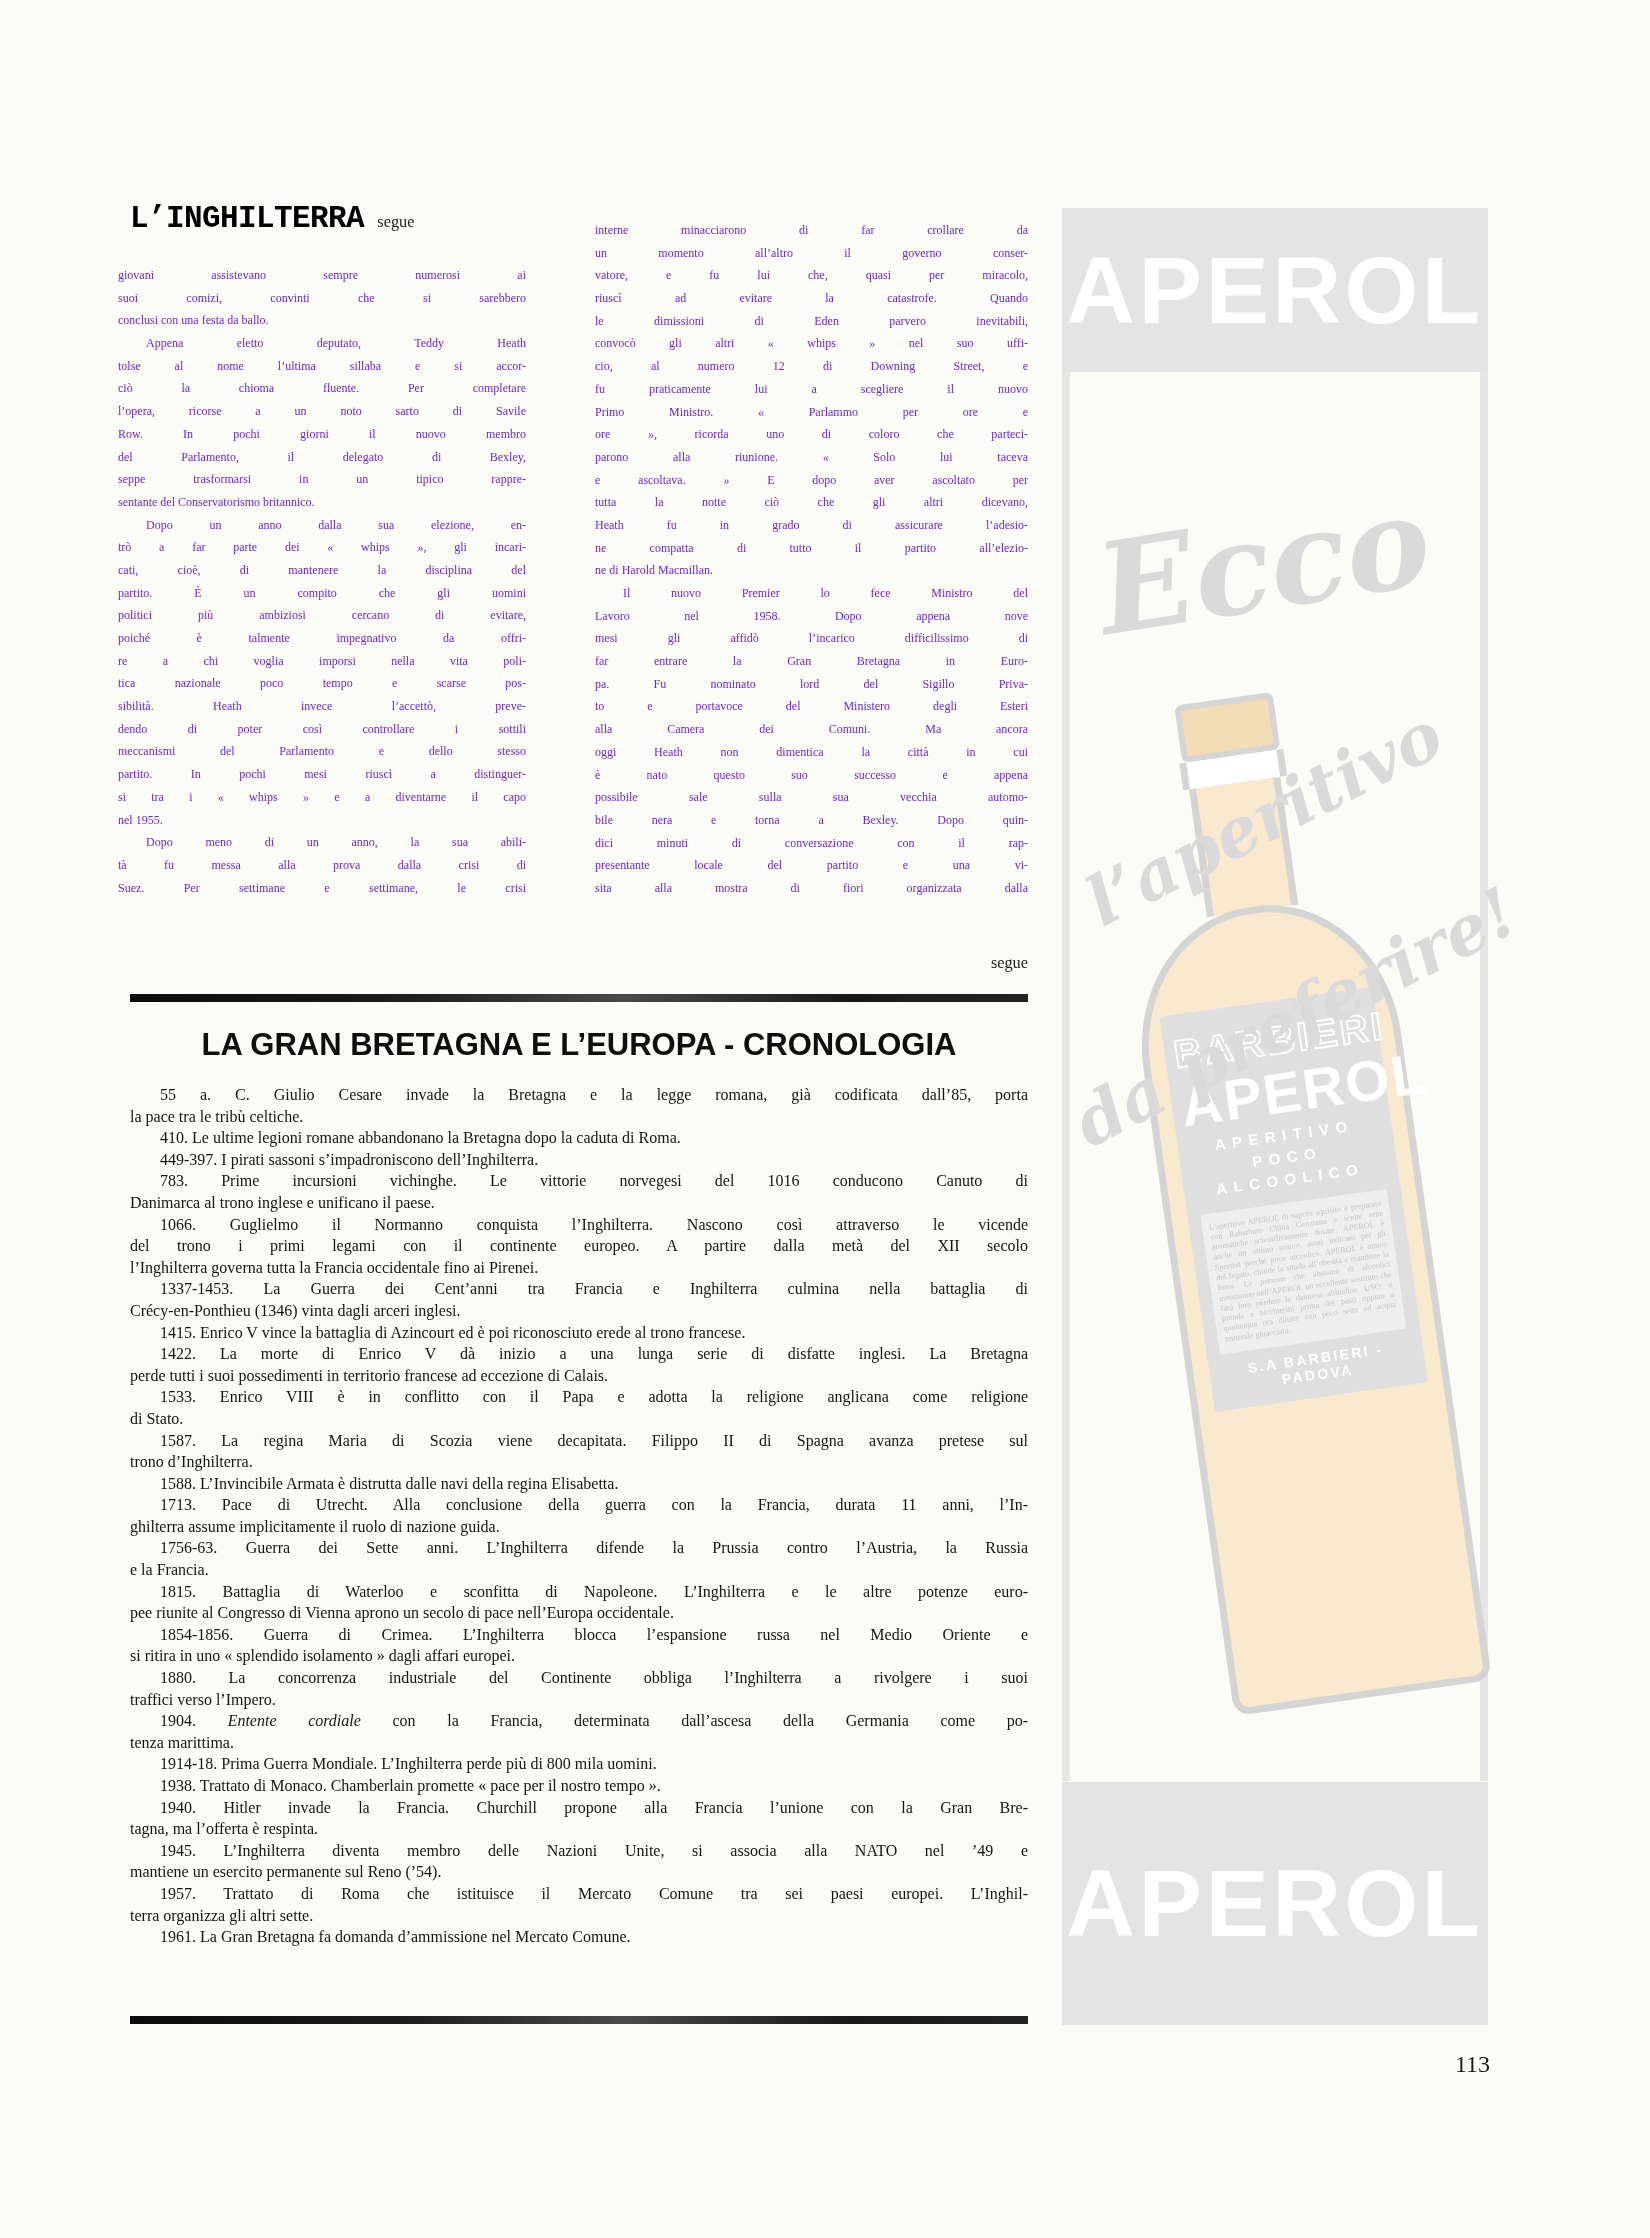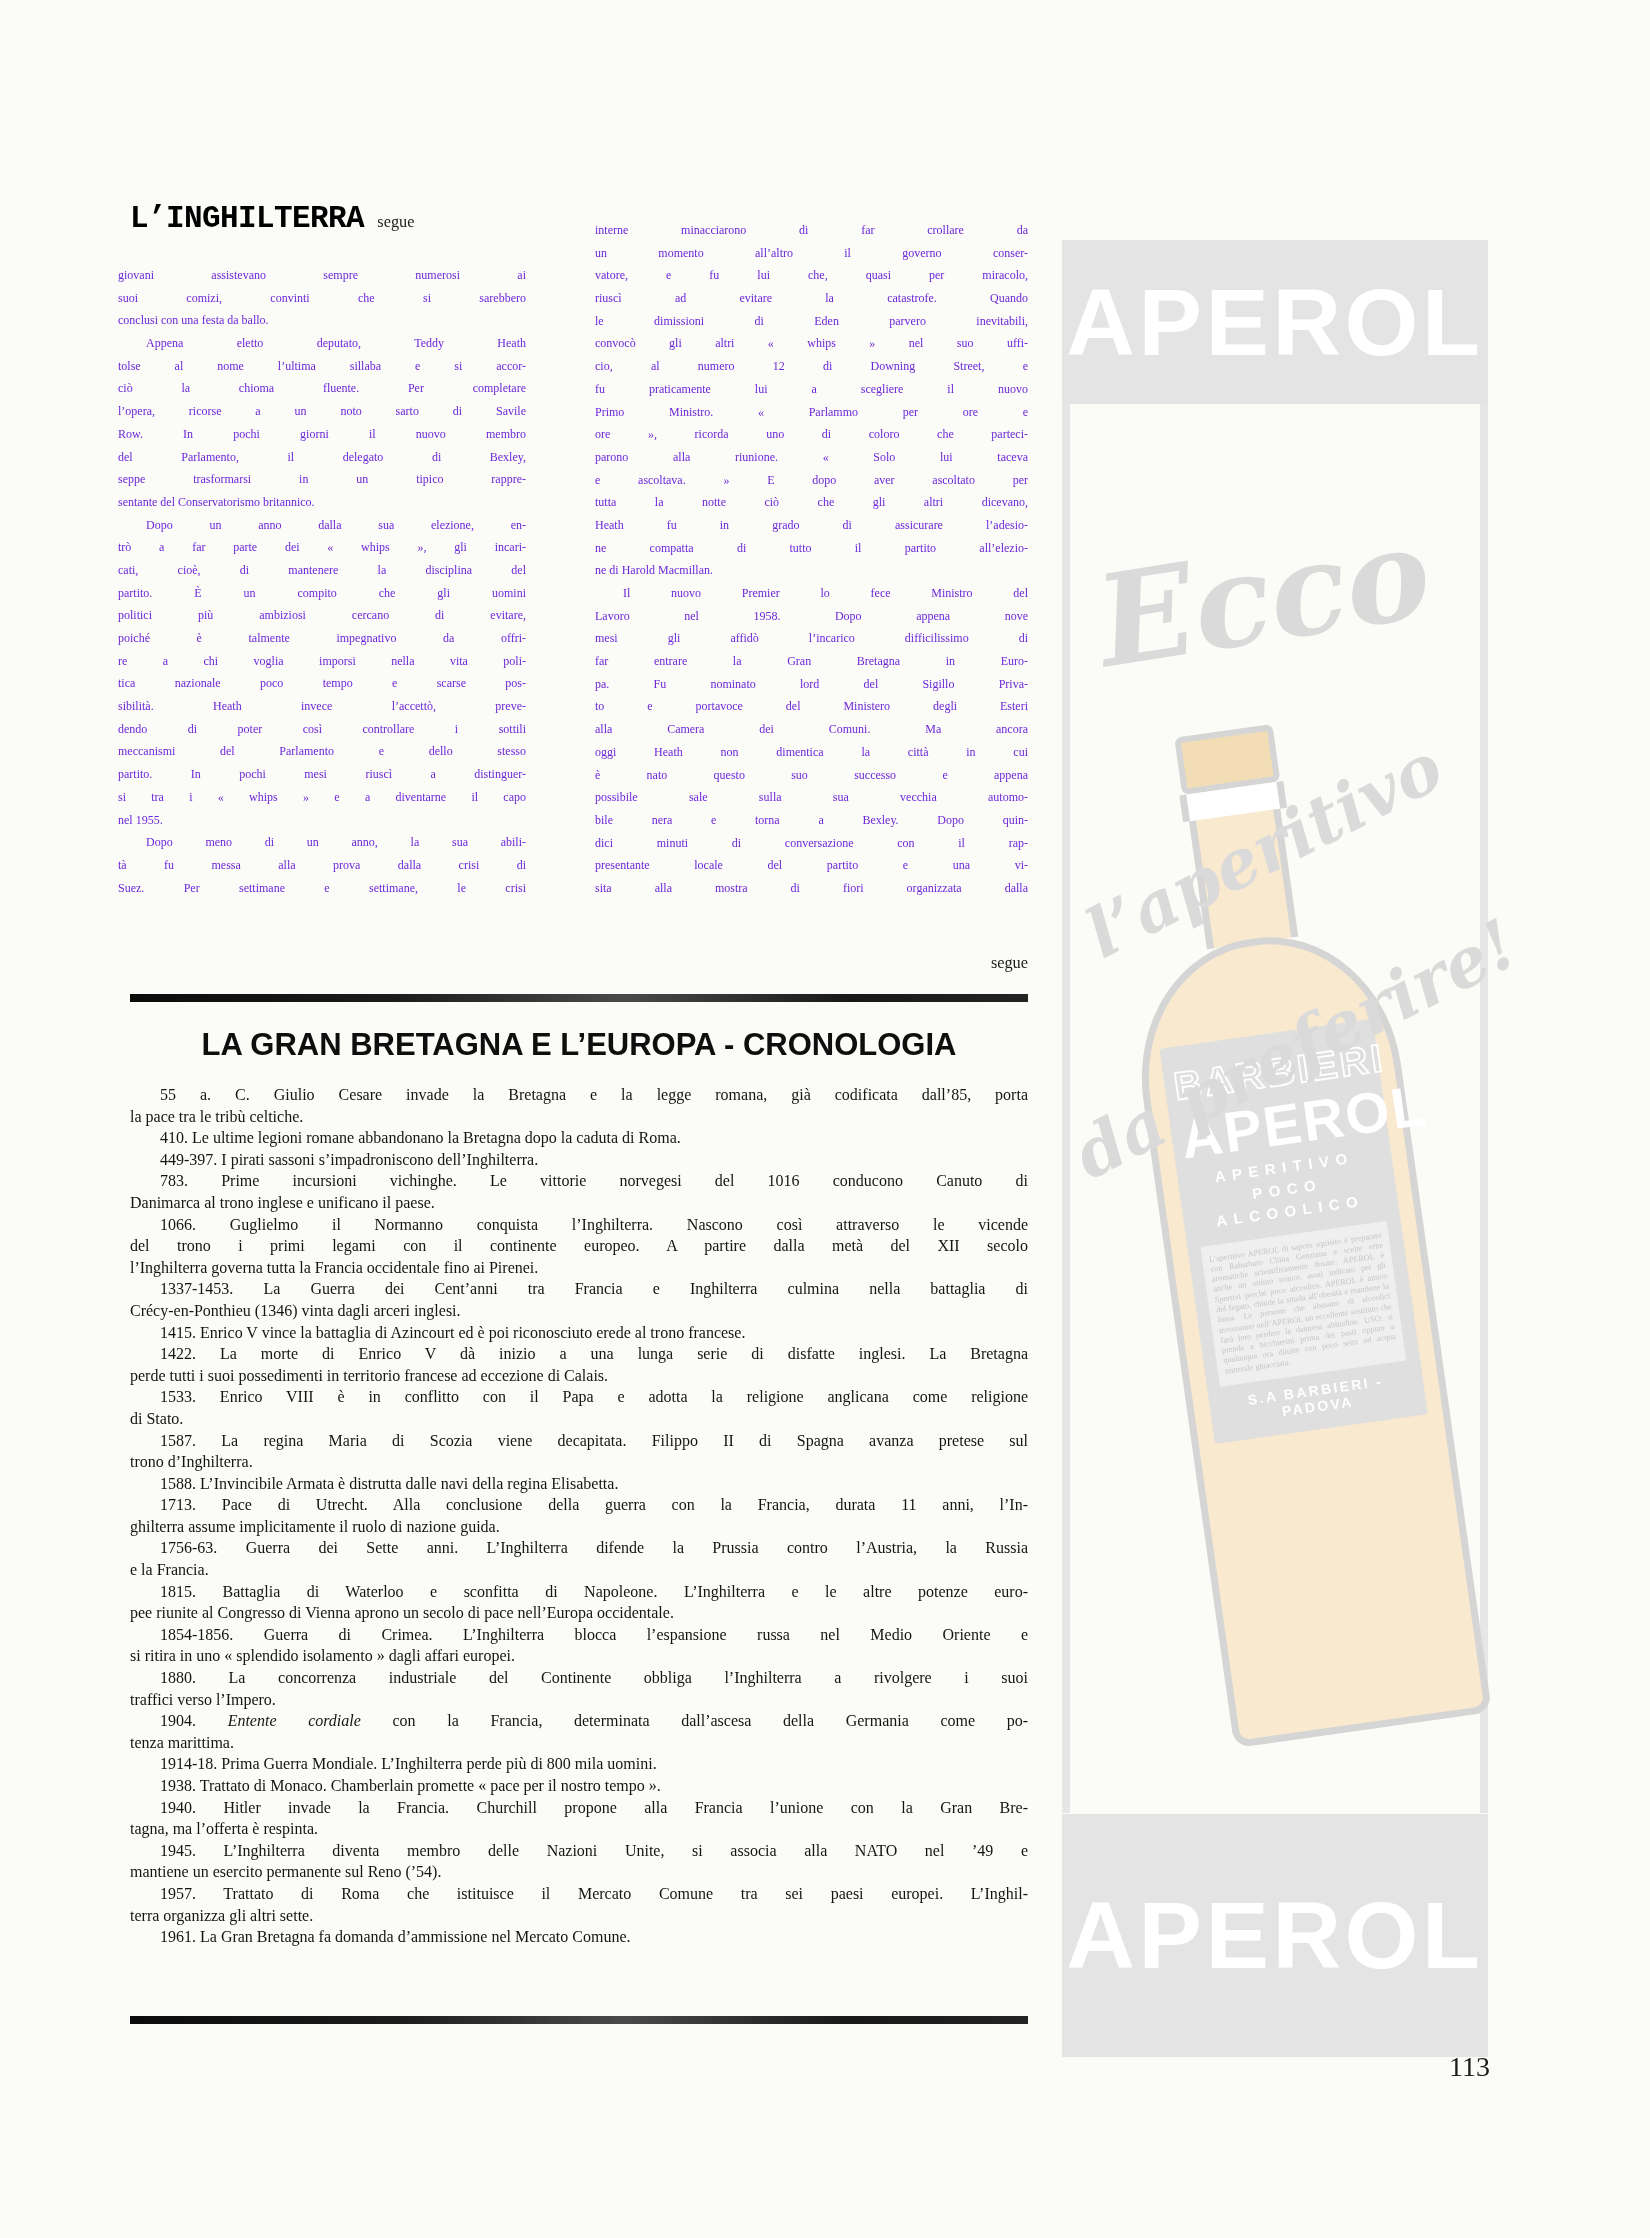--- a/index.html
+++ b/index.html
@@ -31,24 +31,24 @@
   .chrono-title{position:absolute;left:130px;top:1027px;width:898px;text-align:center;
                 font-family:"Liberation Sans",sans-serif;font-weight:700;font-size:31px;
                 letter-spacing:0px;color:#0e0e0e;}
   .chrono{position:absolute;left:130px;top:1084px;width:898px;font-size:16px;
           line-height:21.6px;color:#141414;}
   .cline{display:block;height:21.6px;text-align:justify;text-align-last:justify;}
   .cline.end{text-align-last:auto;}
   .cline.ind{text-indent:30px;}
 
   .page-num{position:absolute;left:1329px;top:2051px;width:161px;text-align:right;
-            font-size:28px;color:#1b1b1b;}
+            font-size:24px;color:#1b1b1b;}
 
   
-  .ad{position:absolute;left:1062px;top:208px;width:459px;height:1817px;margin-top:32px;}
+  .ad{position:absolute;left:1062px;top:208px;width:459px;height:1817px;}
   .band{position:absolute;left:0;width:426px;background:#e4e4e4;display:flex;
         align-items:center;justify-content:center;}
   .band-top{top:0;height:164px;}
   .band-bottom{top:1574px;height:243px;}
   .band-text{font-family:"Liberation Sans",sans-serif;font-weight:800;font-size:95px;
              letter-spacing:3.6px;color:#ffffff;white-space:nowrap;}
   .ad-border{position:absolute;top:164px;height:1409px;width:7.9px;background:#e6e6e6;}
   .ad-border.bl{left:0;}
   .ad-border.br{left:418px;}
 

